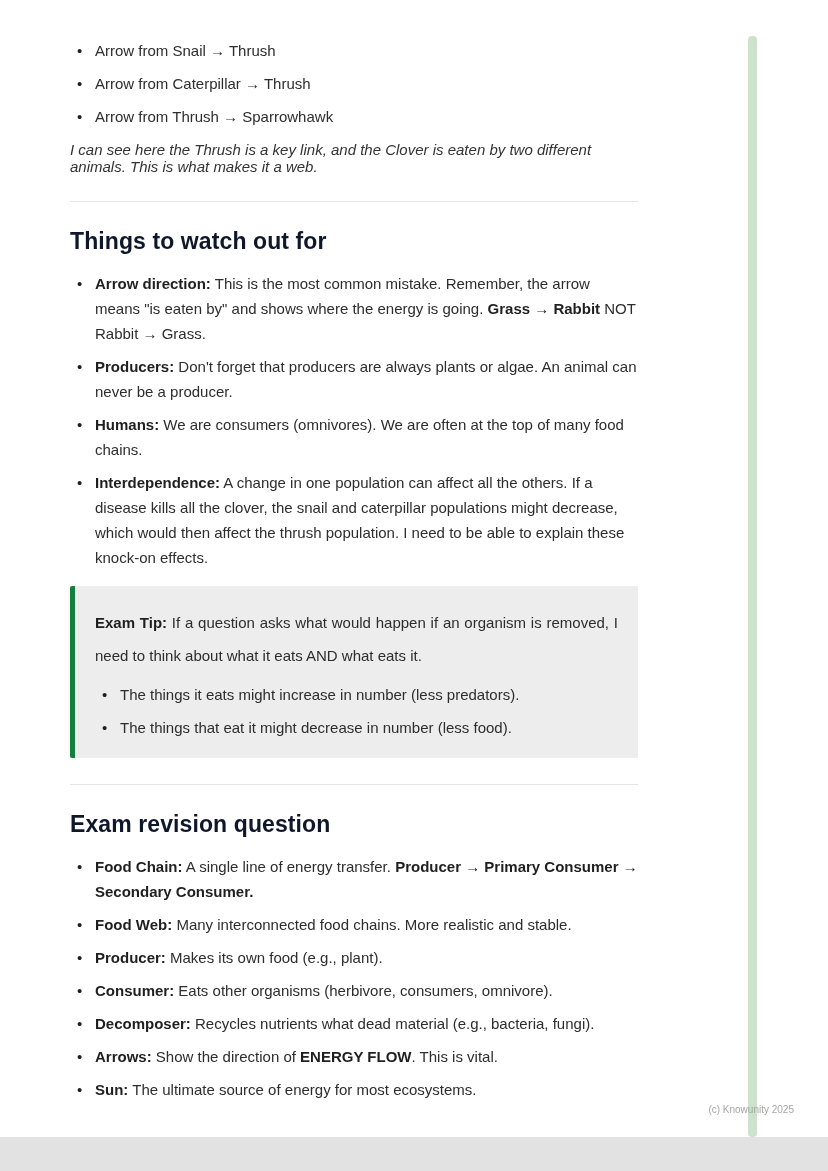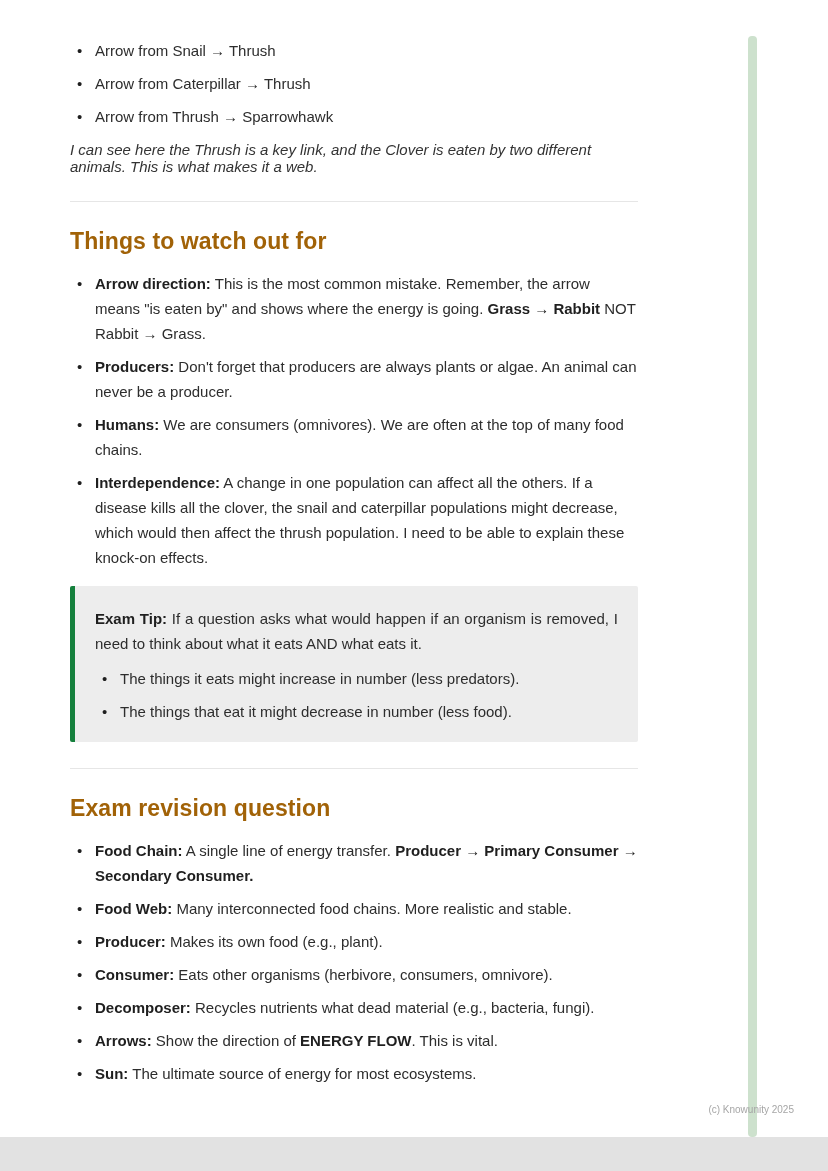--- a/index.html
+++ b/index.html
@@ -71,36 +71,36 @@
     color: #333333;
   }
   hr {
     border: none;
     border-top: 1px solid #e6e6e6;
     margin: 26px 0 0 0;
   }
   h2 {
     font-size: 23px;
     font-weight: 700;
-    color: #a16207;
+    color: #0f172a;
     margin: 26px 0 16px 0;
     letter-spacing: 0.1px;
   }
   strong { font-weight: 700; color: #1f1f1f; }
   .callout {
     background: #ededed;
     border-left: 5px solid #15803d;
     margin: 16px 0 0 0;
     padding: 20px 20px 10px 20px;
     border-radius: 2px;
   }
   .callout p {
     margin: 0 0 10px 0;
     font-size: 15px;
-    line-height: 25px;
+    line-height: 33px;
     text-align: justify;
   }
   .callout li { margin-bottom: 8px; }
 </style>
 </head>
 <body>
 
 <div class="page">
   <div class="content">
 

